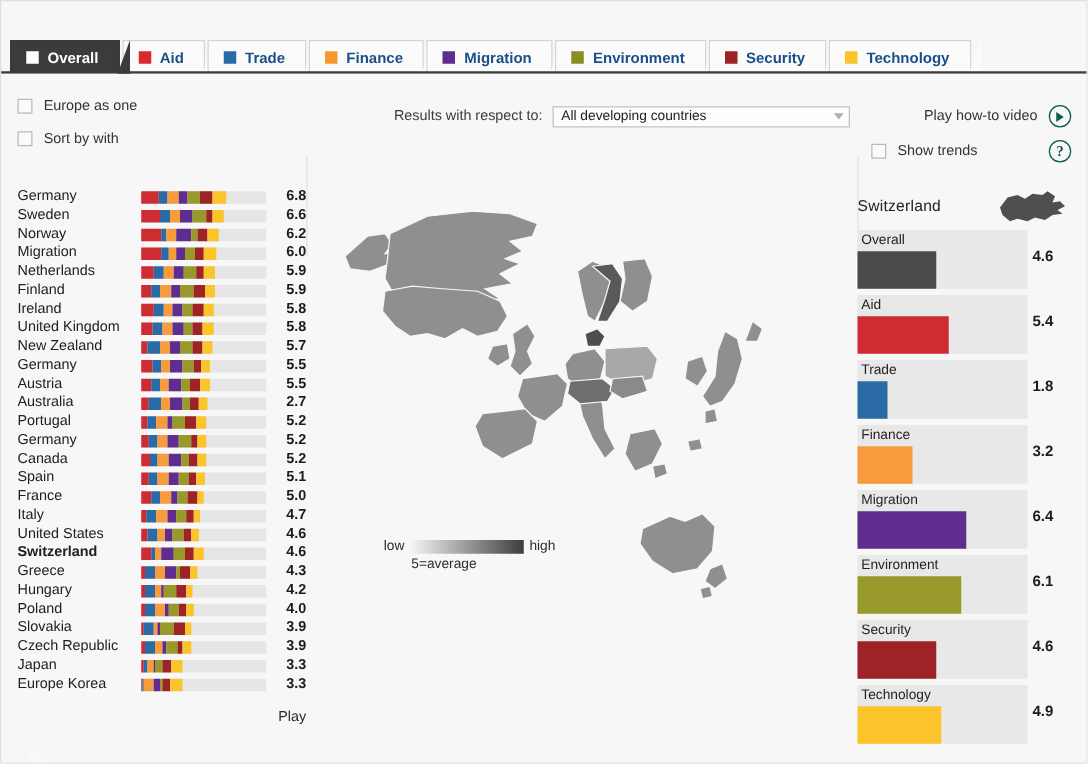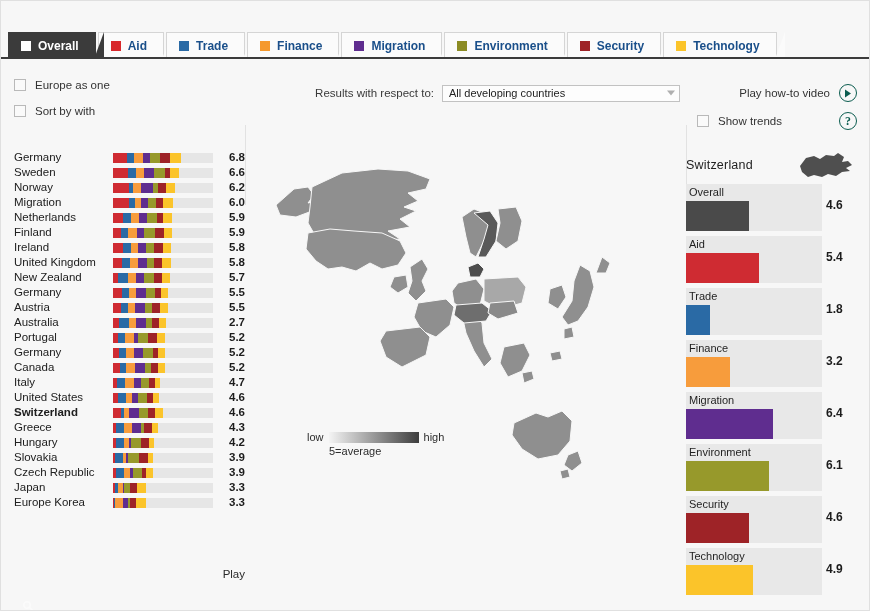--- a/index.html
+++ b/index.html
@@ -433,20 +433,50 @@
             <span style="width: 9px; background: rgb(247, 156, 60);"></span>
             <span style="width: 10px; background: rgb(95, 45, 143);"></span>
             <span style="width: 6px; background: rgb(151, 153, 43);"></span>
             <span style="width: 7px; background: rgb(158, 35, 39);"></span>
             <span style="width: 7px; background: rgb(251, 196, 42);"></span>
           </div>
         </div>
         <div class="rank-score">5.2</div>
       </div>
       <div class="rank-row">
+        <div class="rank-name">Spain</div>
+        <div class="rank-track">
+          <div class="rank-fill">
+            <span style="width: 6px; background: rgb(207, 43, 50);"></span>
+            <span style="width: 7px; background: rgb(42, 106, 165);"></span>
+            <span style="width: 9px; background: rgb(247, 156, 60);"></span>
+            <span style="width: 8px; background: rgb(95, 45, 143);"></span>
+            <span style="width: 8px; background: rgb(151, 153, 43);"></span>
+            <span style="width: 6px; background: rgb(158, 35, 39);"></span>
+            <span style="width: 7px; background: rgb(251, 196, 42);"></span>
+          </div>
+        </div>
+        <div class="rank-score">5.1</div>
+      </div>
+      <div class="rank-row">
+        <div class="rank-name">France</div>
+        <div class="rank-track">
+          <div class="rank-fill">
+            <span style="width: 8px; background: rgb(207, 43, 50);"></span>
+            <span style="width: 7px; background: rgb(42, 106, 165);"></span>
+            <span style="width: 9px; background: rgb(247, 156, 60);"></span>
+            <span style="width: 5px; background: rgb(95, 45, 143);"></span>
+            <span style="width: 8px; background: rgb(151, 153, 43);"></span>
+            <span style="width: 8px; background: rgb(158, 35, 39);"></span>
+            <span style="width: 5px; background: rgb(251, 196, 42);"></span>
+          </div>
+        </div>
+        <div class="rank-score">5.0</div>
+      </div>
+      <div class="rank-row">
         <div class="rank-name">Italy</div>
         <div class="rank-track">
           <div class="rank-fill">
             <span style="width: 4px; background: rgb(207, 43, 50);"></span>
             <span style="width: 8px; background: rgb(42, 106, 165);"></span>
             <span style="width: 9px; background: rgb(247, 156, 60);"></span>
             <span style="width: 7px; background: rgb(95, 45, 143);"></span>
             <span style="width: 8px; background: rgb(151, 153, 43);"></span>
             <span style="width: 6px; background: rgb(158, 35, 39);"></span>
             <span style="width: 5px; background: rgb(251, 196, 42);"></span>
@@ -506,20 +536,35 @@
             <span style="width: 3px; background: rgb(207, 43, 50);"></span>
             <span style="width: 8px; background: rgb(42, 106, 165);"></span>
             <span style="width: 5px; background: rgb(247, 156, 60);"></span>
             <span style="width: 2px; background: rgb(95, 45, 143);"></span>
             <span style="width: 10px; background: rgb(151, 153, 43);"></span>
             <span style="width: 8px; background: rgb(158, 35, 39);"></span>
             <span style="width: 5px; background: rgb(251, 196, 42);"></span>
           </div>
         </div>
         <div class="rank-score">4.2</div>
+      </div>
+      <div class="rank-row">
+        <div class="rank-name">Poland</div>
+        <div class="rank-track">
+          <div class="rank-fill">
+            <span style="width: 3px; background: rgb(207, 43, 50);"></span>
+            <span style="width: 8px; background: rgb(42, 106, 165);"></span>
+            <span style="width: 8px; background: rgb(247, 156, 60);"></span>
+            <span style="width: 3px; background: rgb(95, 45, 143);"></span>
+            <span style="width: 8px; background: rgb(151, 153, 43);"></span>
+            <span style="width: 6px; background: rgb(158, 35, 39);"></span>
+            <span style="width: 6px; background: rgb(251, 196, 42);"></span>
+          </div>
+        </div>
+        <div class="rank-score">4.0</div>
       </div>
       <div class="rank-row">
         <div class="rank-name">Slovakia</div>
         <div class="rank-track">
           <div class="rank-fill">
             <span style="width: 2px; background: rgb(207, 43, 50);"></span>
             <span style="width: 8px; background: rgb(42, 106, 165);"></span>
             <span style="width: 3px; background: rgb(247, 156, 60);"></span>
             <span style="width: 2px; background: rgb(95, 45, 143);"></span>
             <span style="width: 11px; background: rgb(151, 153, 43);"></span>

